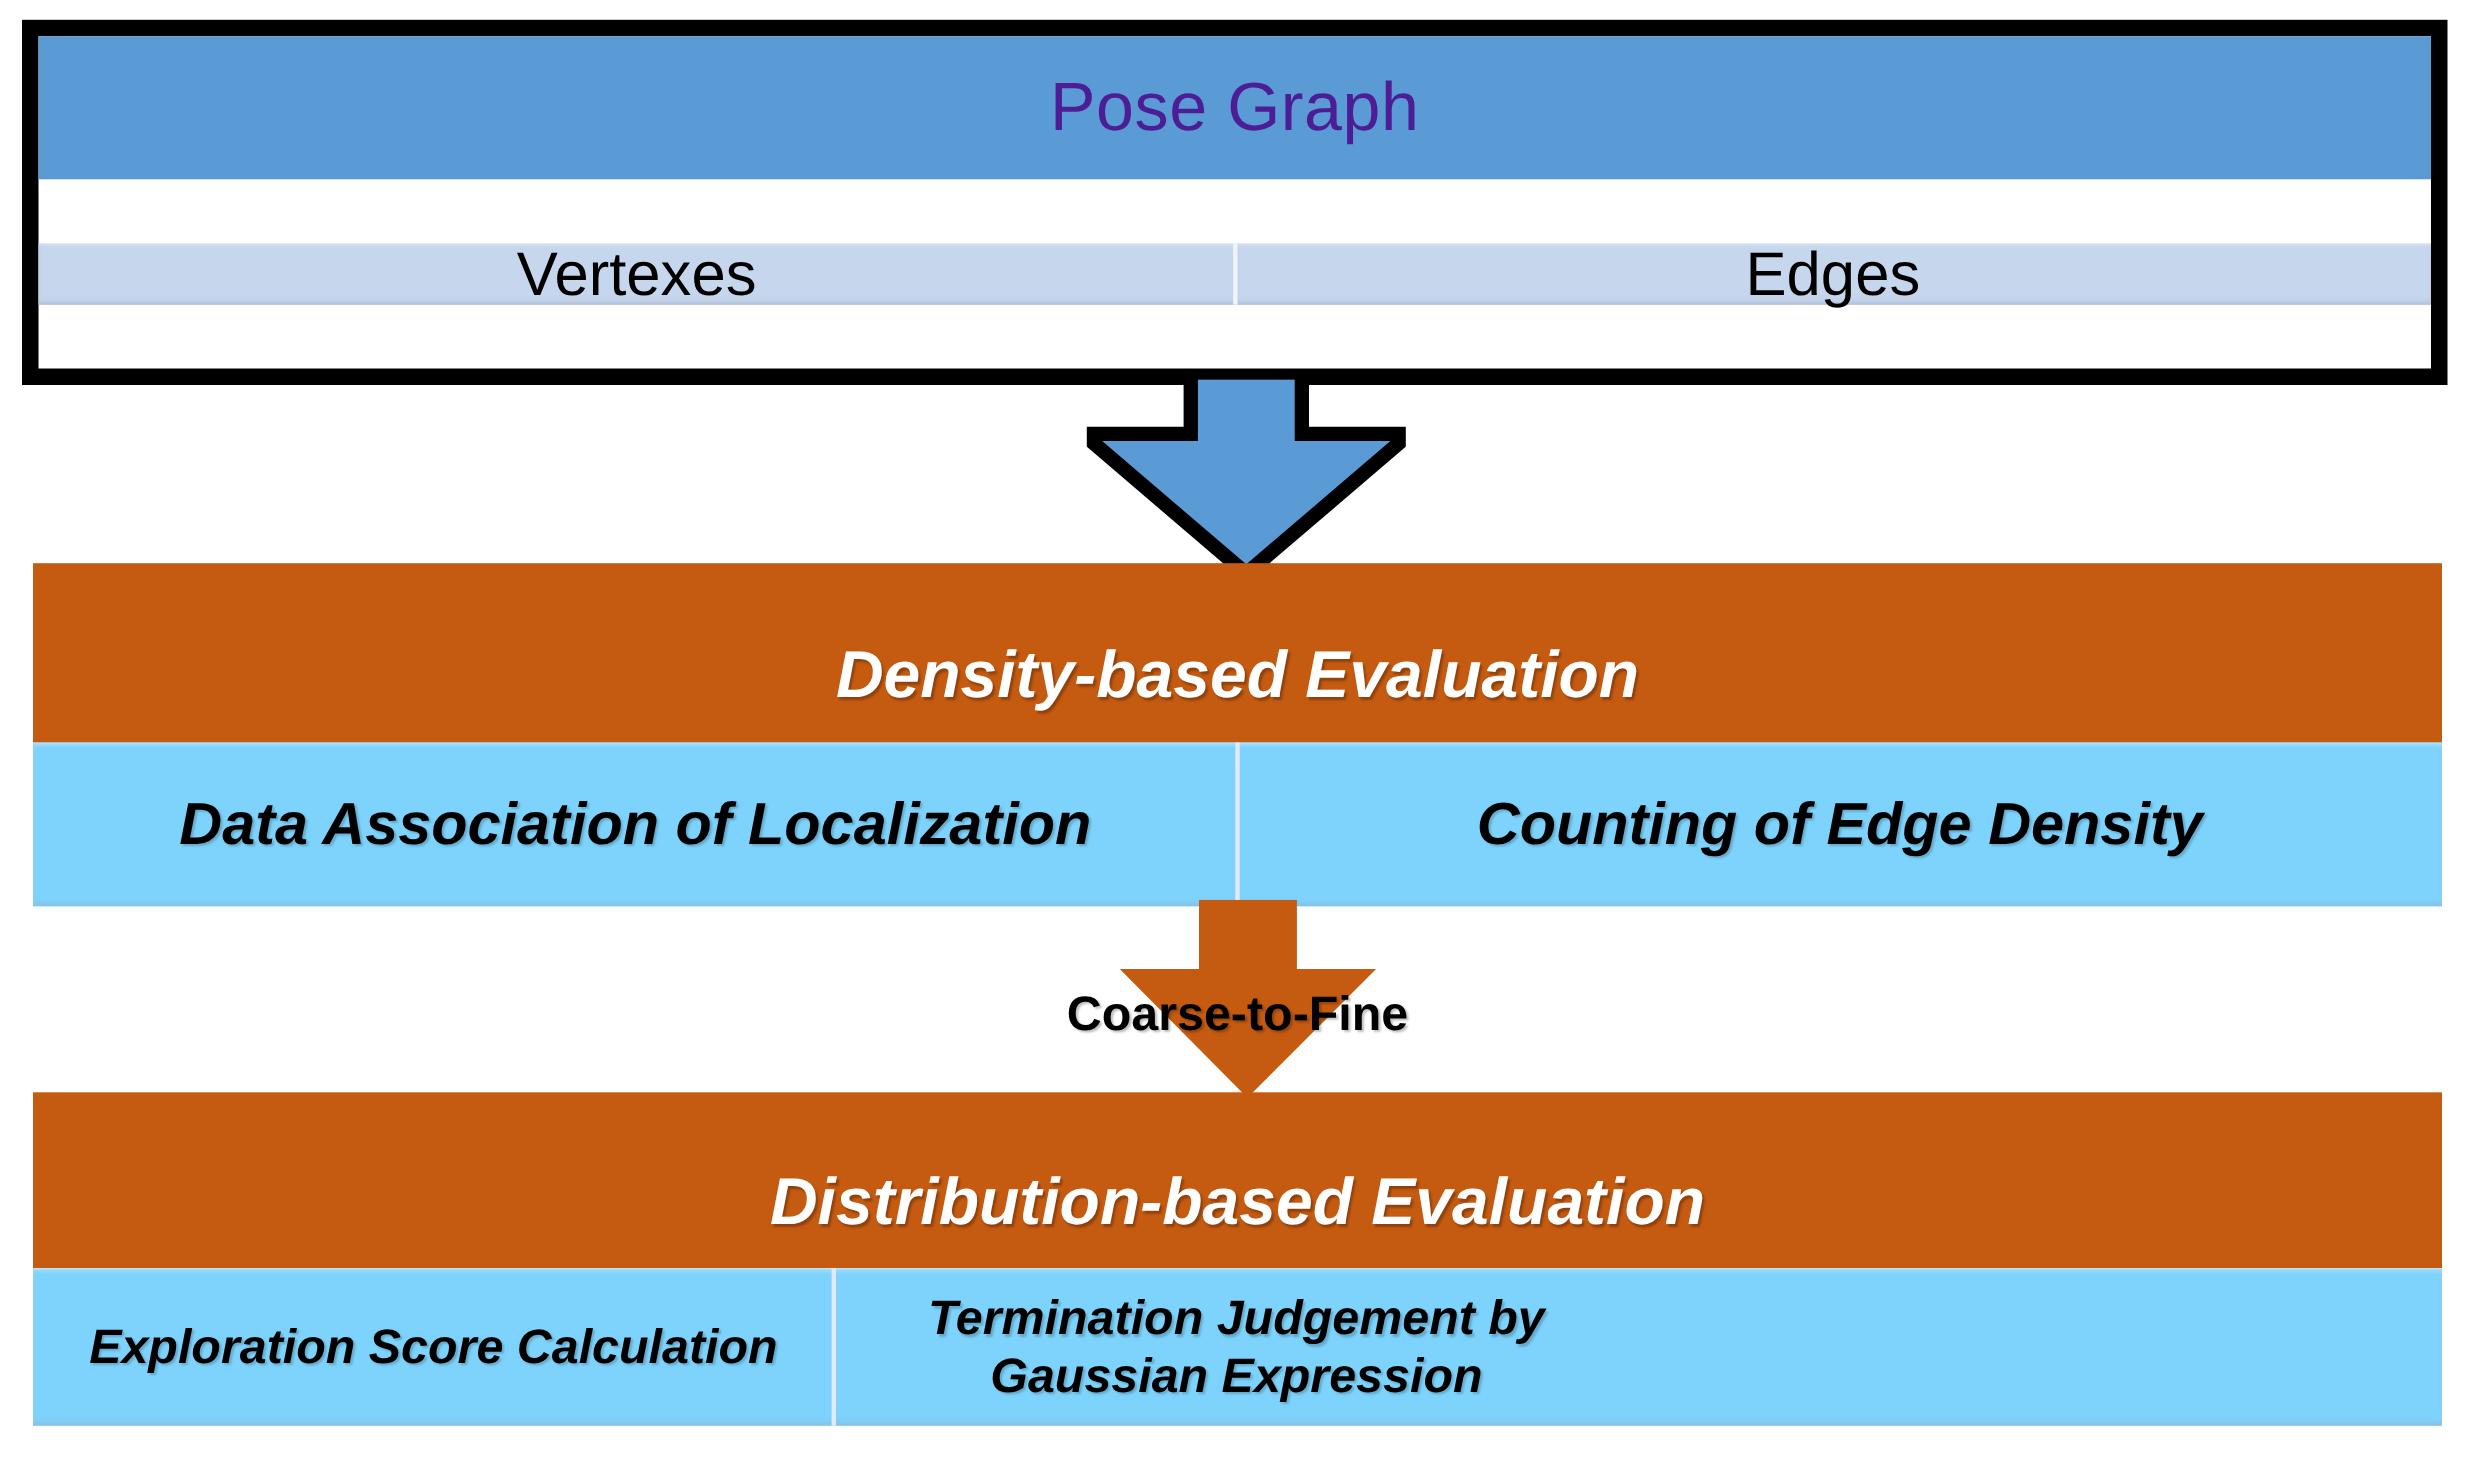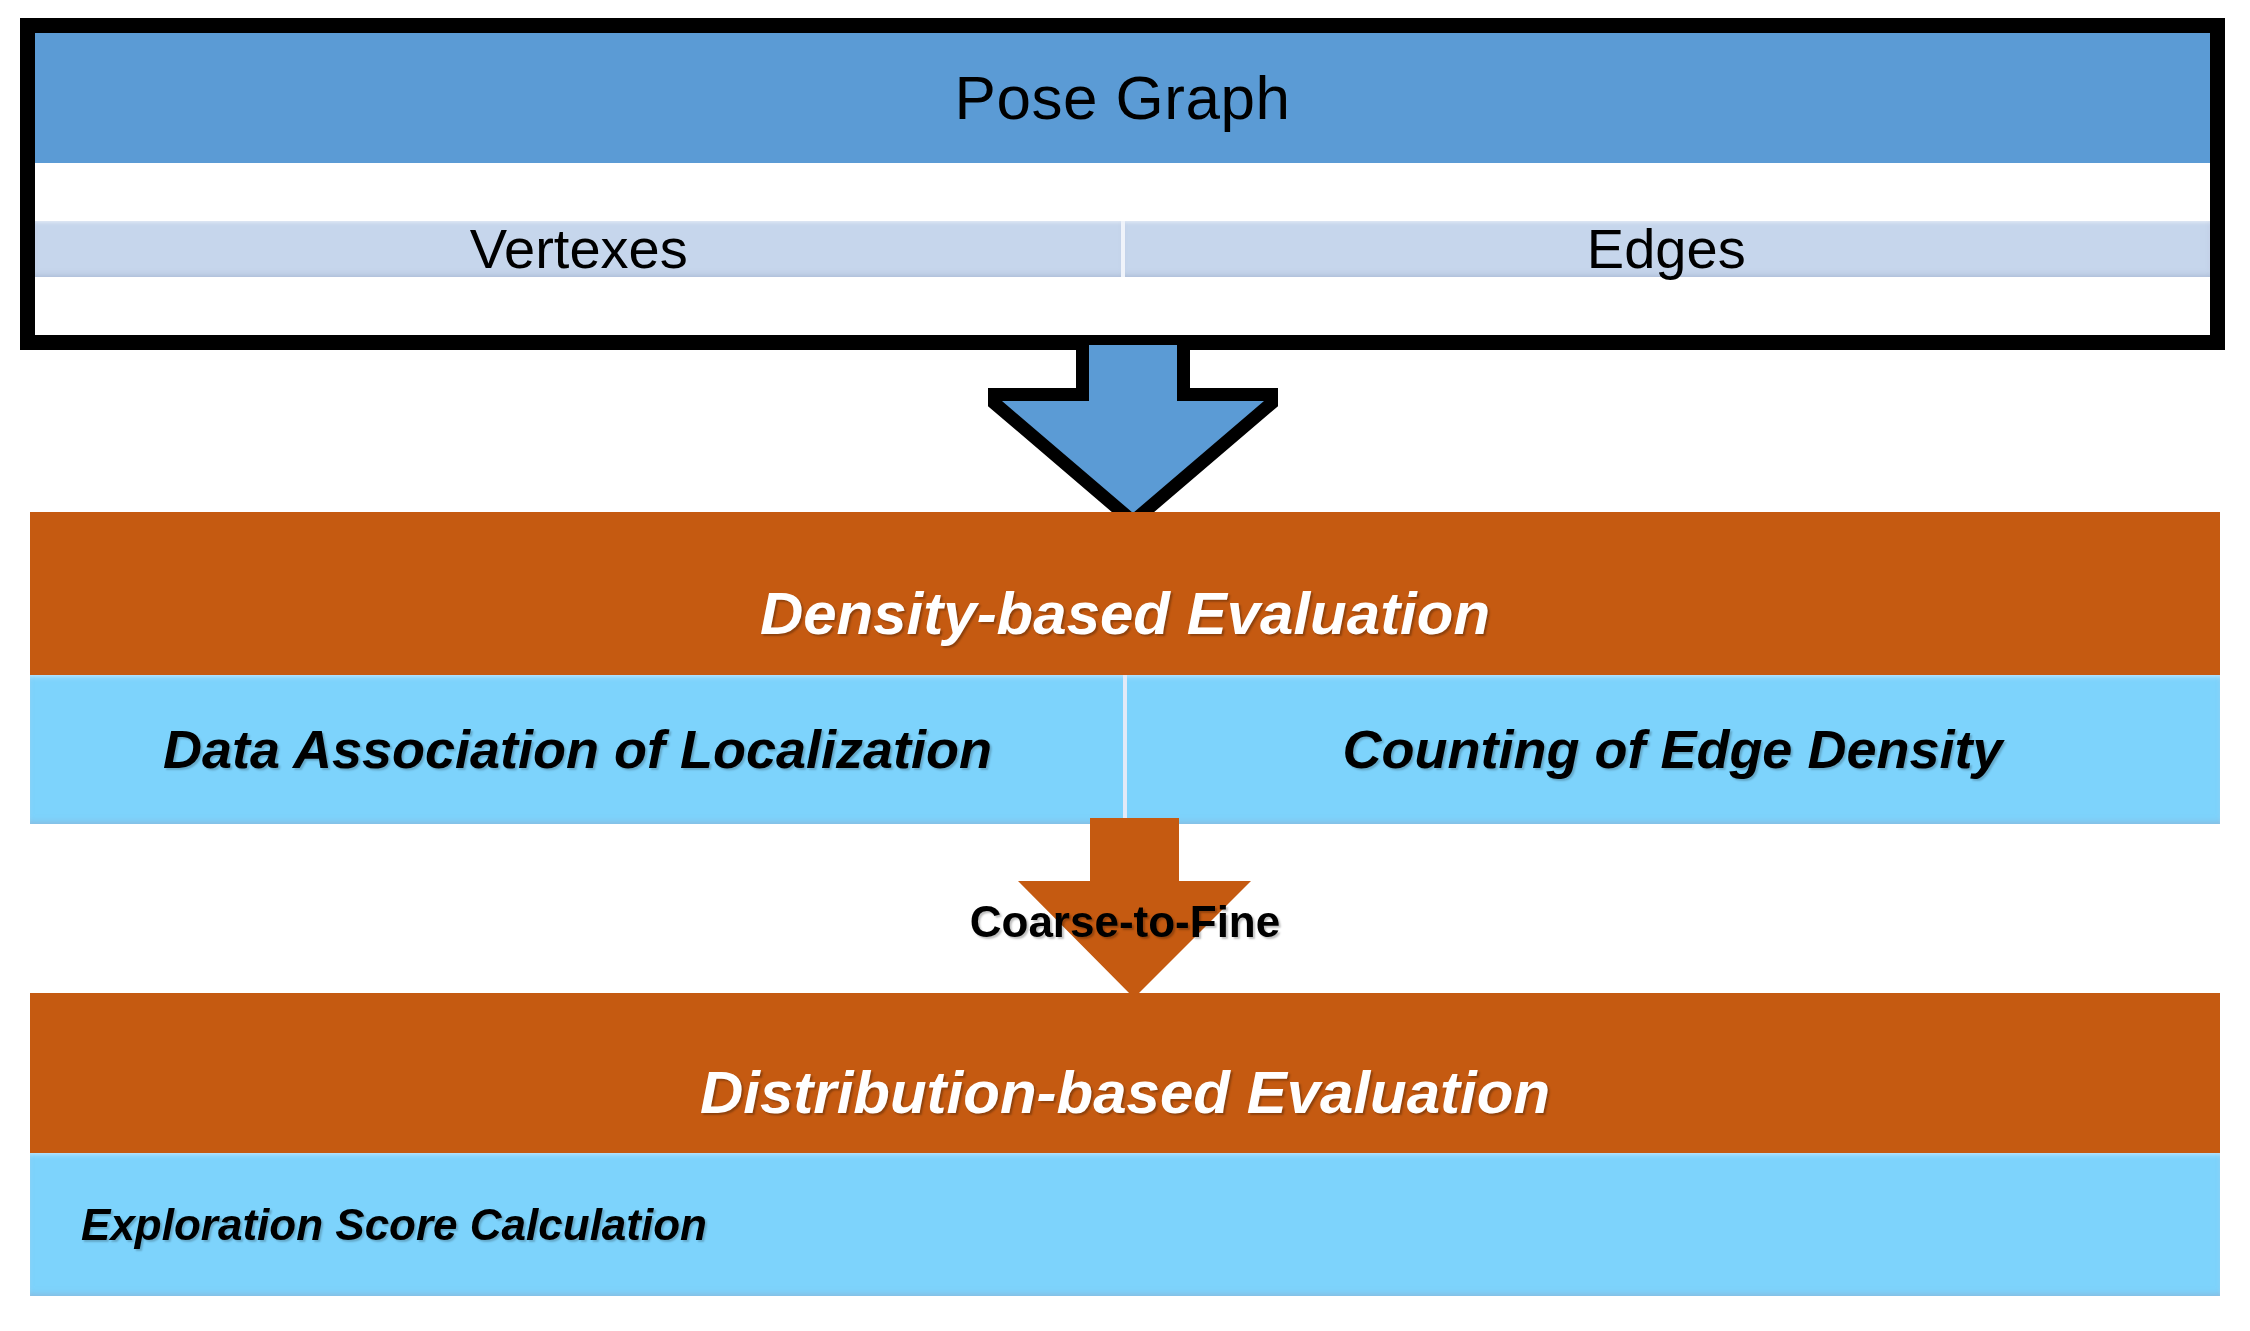--- a/index.html
+++ b/index.html
@@ -37,21 +37,21 @@
     position: absolute;
     left: 0; top: 0;
     width: 100%;
     height: 130px;
     background: #5B9BD5;
     display: flex;
     align-items: center;
     justify-content: center;
   }
   .pg-header-label {
-    color: #000000;
+    color: #4c1d95;
     font-size: 62px;
     font-weight: 400;
     letter-spacing: 0.5px;
     line-height: 1;
   }
   .pg-subrow {
     position: absolute;
     left: 0;
     top: 130px;
     width: 100%;
@@ -247,16 +247,19 @@
   <div class="coarse-label">Coarse-to-Fine</div>
 
   <div class="dist-block">
     <div class="orange-bar">
       <span class="orange-bar-label">Distribution-based Evaluation</span>
     </div>
     <div class="sub-row">
       <div class="sub-cell">
         <span class="sub-cell-label">Exploration Score Calculation</span>
       </div>
+      <div class="sub-cell">
+        <span class="sub-cell-label">Termination Judgement by Gaussian Expression</span>
+      </div>
     </div>
   </div>
 
 </div>
 
 </body></html>

